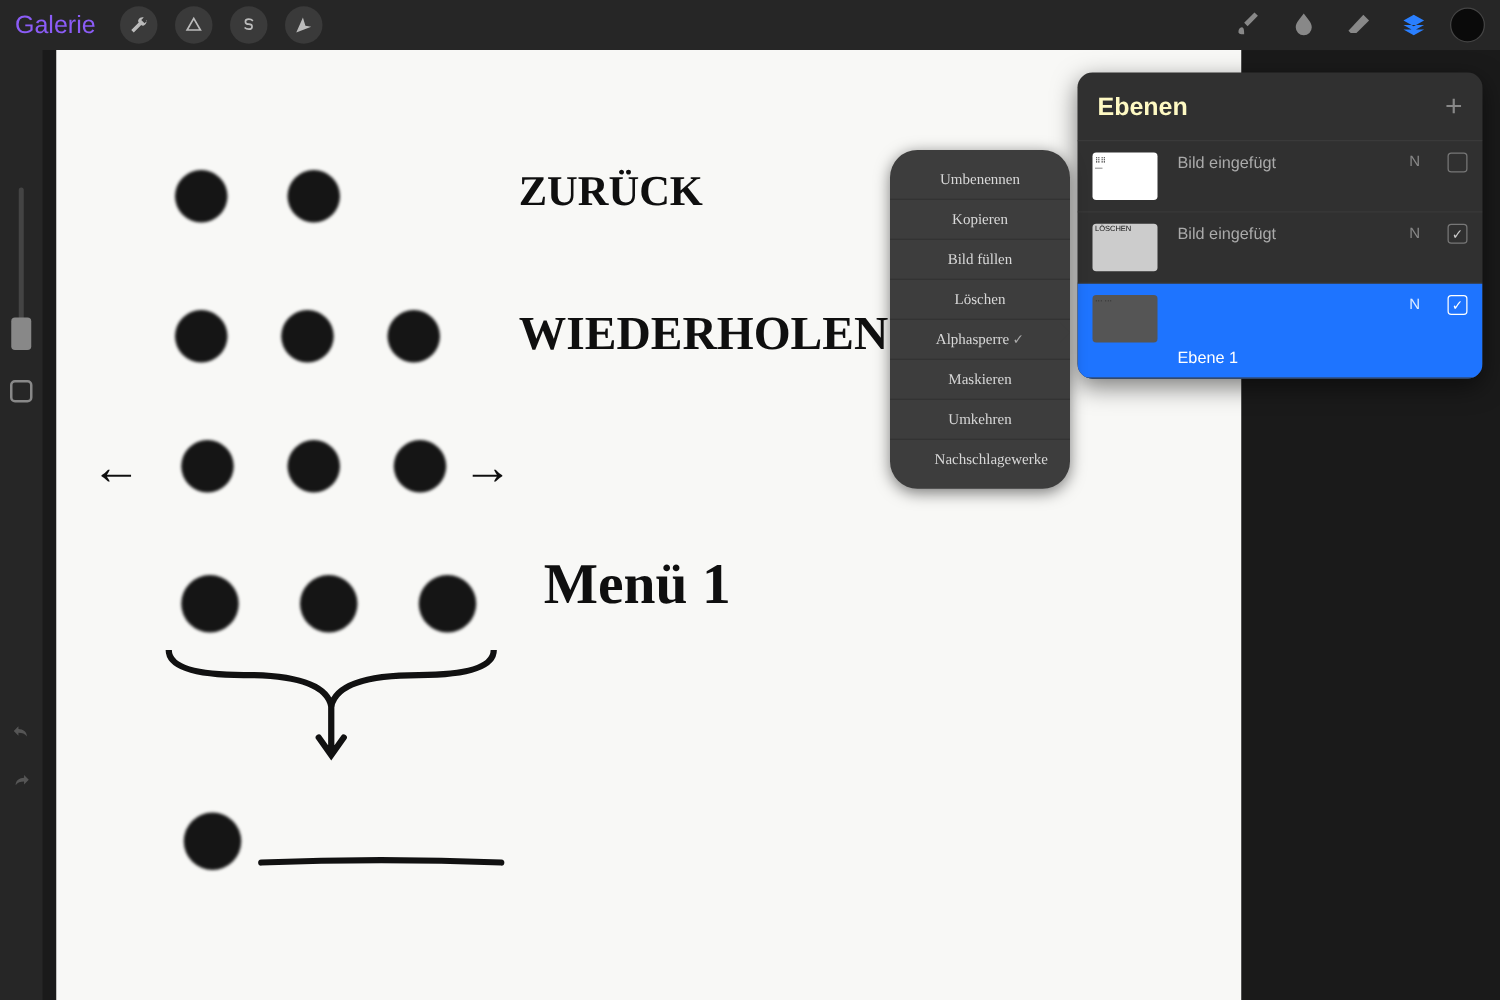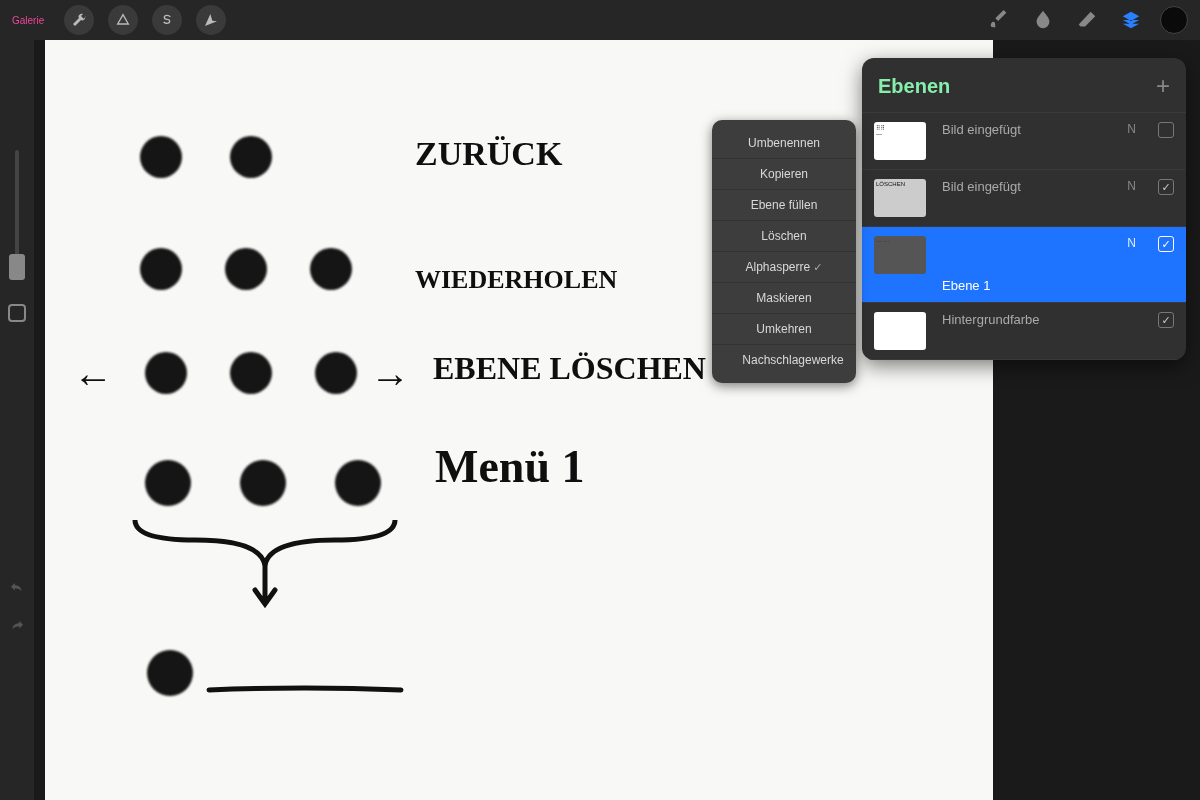--- a/index.html
+++ b/index.html
@@ -15,22 +15,22 @@
   
   .topbar {
     height: 40px;
     background: #262626;
     display: flex;
     align-items: center;
     padding: 0 12px;
     gap: 14px;
   }
   .gallery {
-    font-size: 10px;
-    color: #ec4899;
+    font-size: 20px;
+    color: #8b5cf6;
     margin-right: 6px;
   }
   .tool-btn {
     width: 30px; height: 30px;
     border-radius: 50%;
     background: #3a3a3a;
     display: flex; align-items: center; justify-content: center;
     cursor: pointer;
   }
   .tool-btn svg { width: 16px; height: 16px; fill: #bbb; }
@@ -114,24 +114,25 @@
     position: absolute;
     filter: blur(1.1px);
   }
 
   
   .ctx {
     position: absolute;
     left: 712px; top: 120px;
     width: 144px;
     background: #3d3d3d;
-    border-radius: 10px;
+    border-radius: 22px;
     padding: 8px 0;
     box-shadow: 0 3px 12px rgba(0,0,0,.5);
     z-index: 30;
+    font-family: Liberation Serif, serif;
   }
   .ctx::after {
     content: "";
     position: absolute;
     right: -8px;
     top: 138px;
     border: 8px solid transparent;
     border-left-color: #3d3d3d;
   }
   .ctx-item {
@@ -167,21 +168,21 @@
   .layers-head {
     display: flex;
     align-items: center;
     justify-content: space-between;
     padding: 16px 16px 14px;
     border-bottom: 1px solid #3a3a3a;
   }
   .layers-title {
     font-size: 20px;
     font-weight: 600;
-    color: #86efac;
+    color: #fef9c3;
   }
   .plus {
     font-size: 24px;
     color: #888;
     cursor: pointer;
     line-height: 1;
   }
   .layer {
     display: flex;
     gap: 16px;
@@ -294,49 +295,48 @@
 
 <div class="canvas">
 
   <div class="dot" style="left:95px; top:96px;"></div>
   <div class="dot" style="left:185px; top:96px;"></div>
   <div class="hand" style="left:370px; top:95px; font-size:34px;">ZURÜCK</div>
 
   <div class="dot" style="left:95px; top:208px;"></div>
   <div class="dot" style="left:180px; top:208px;"></div>
   <div class="dot" style="left:265px; top:208px;"></div>
-  <div class="hand" style="left:370px; top:205px; font-size:26px;margin-top:20px;">WIEDERHOLEN</div>
+  <div class="hand" style="left:370px; top:205px; font-size:38px;">WIEDERHOLEN</div>
 
   <div class="hand" style="left:28px; top:310px; font-size:40px;">←</div>
   <div class="dot" style="left:100px; top:312px;"></div>
   <div class="dot" style="left:185px; top:312px;"></div>
   <div class="dot" style="left:270px; top:312px;"></div>
   <div class="hand" style="left:325px; top:310px; font-size:40px;">→</div>
-  <div class="hand" style="left:388px; top:310px; font-size:32px;">EBENE LÖSCHEN</div>
 
   <div class="dot" style="left:100px; top:420px; width:46px; height:46px;"></div>
   <div class="dot" style="left:195px; top:420px; width:46px; height:46px;"></div>
   <div class="dot" style="left:290px; top:420px; width:46px; height:46px;"></div>
   <div class="hand" style="left:390px; top:400px; font-size:46px;">Menü 1</div>
 
   <svg style="position:absolute; left:80px; top:470px; width:280px; height:110px;">
     <path d="M10 10 Q10 30 70 30 Q135 30 140 55 Q145 30 210 30 Q270 30 270 10" fill="none" stroke="#111" stroke-width="5"></path>
     <path d="M140 55 L140 92 M130 80 L140 94 L150 80" fill="none" stroke="#111" stroke-width="5" stroke-linecap="round"></path>
   </svg>
 
   <div class="dot" style="left:102px; top:610px; width:46px; height:46px;"></div>
   <svg style="position:absolute; left:160px; top:640px; width:200px; height:20px;">
     <path d="M4 10 Q100 6 196 10" fill="none" stroke="#111" stroke-width="5" stroke-linecap="round"></path>
   </svg>
 </div>
 
 <div class="ctx">
   <div class="ctx-item">Umbenennen</div>
   <div class="ctx-item">Kopieren</div>
-  <div class="ctx-item">Ebene füllen</div>
+  <div class="ctx-item">Bild füllen</div>
   <div class="ctx-item">Löschen</div>
   <div class="ctx-item ctx-check">Alphasperre</div>
   <div class="ctx-item">Maskieren</div>
   <div class="ctx-item">Umkehren</div>
   <div class="ctx-item">Nachschlagewerke</div>
 </div>
 
 <div class="layers">
   <div class="layers-head">
     <div class="layers-title">Ebenen</div>
@@ -357,19 +357,13 @@
     <div class="chk on"></div>
   </div>
 
   <div class="layer selected">
     <div class="thumb dark">··· ···</div>
     <div class="layer-name">Ebene 1</div>
     <div class="blend">N</div>
     <div class="chk on"></div>
   </div>
 
-  <div class="layer">
-    <div class="thumb"></div>
-    <div class="layer-name">Hintergrundfarbe</div>
-    <div class="blend"></div>
-    <div class="chk on"></div>
-  </div>
 </div>
 
 </body></html>

